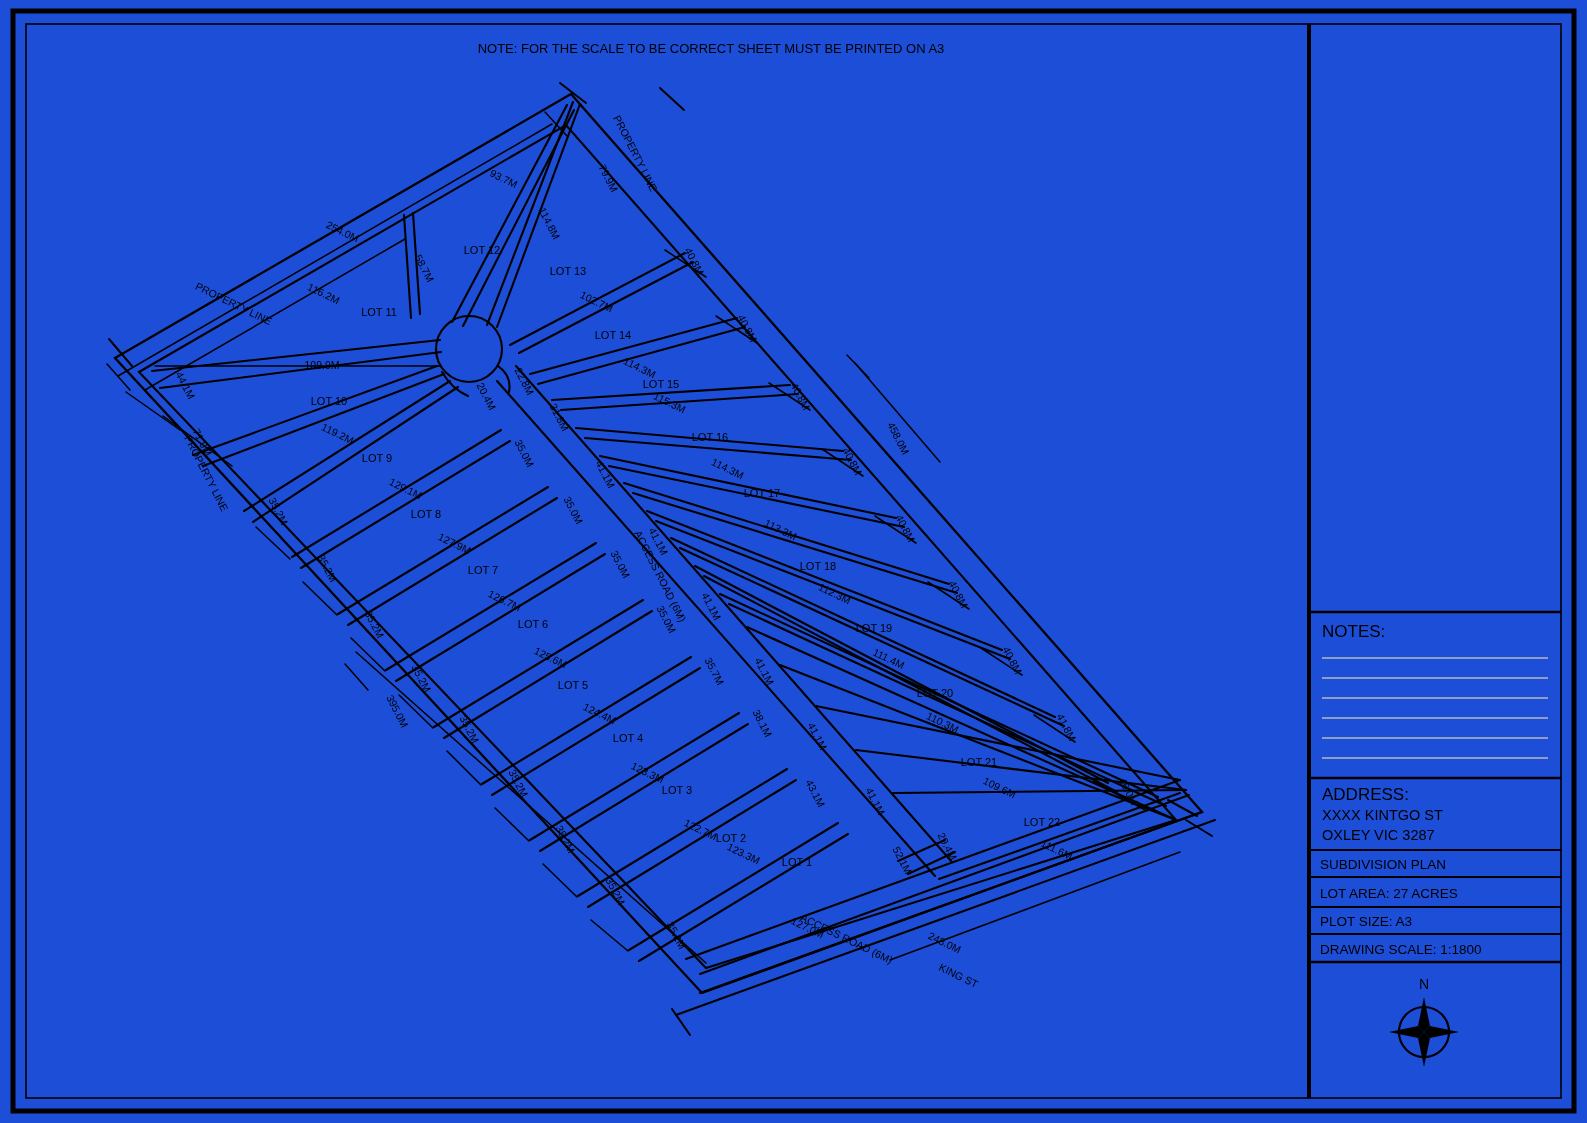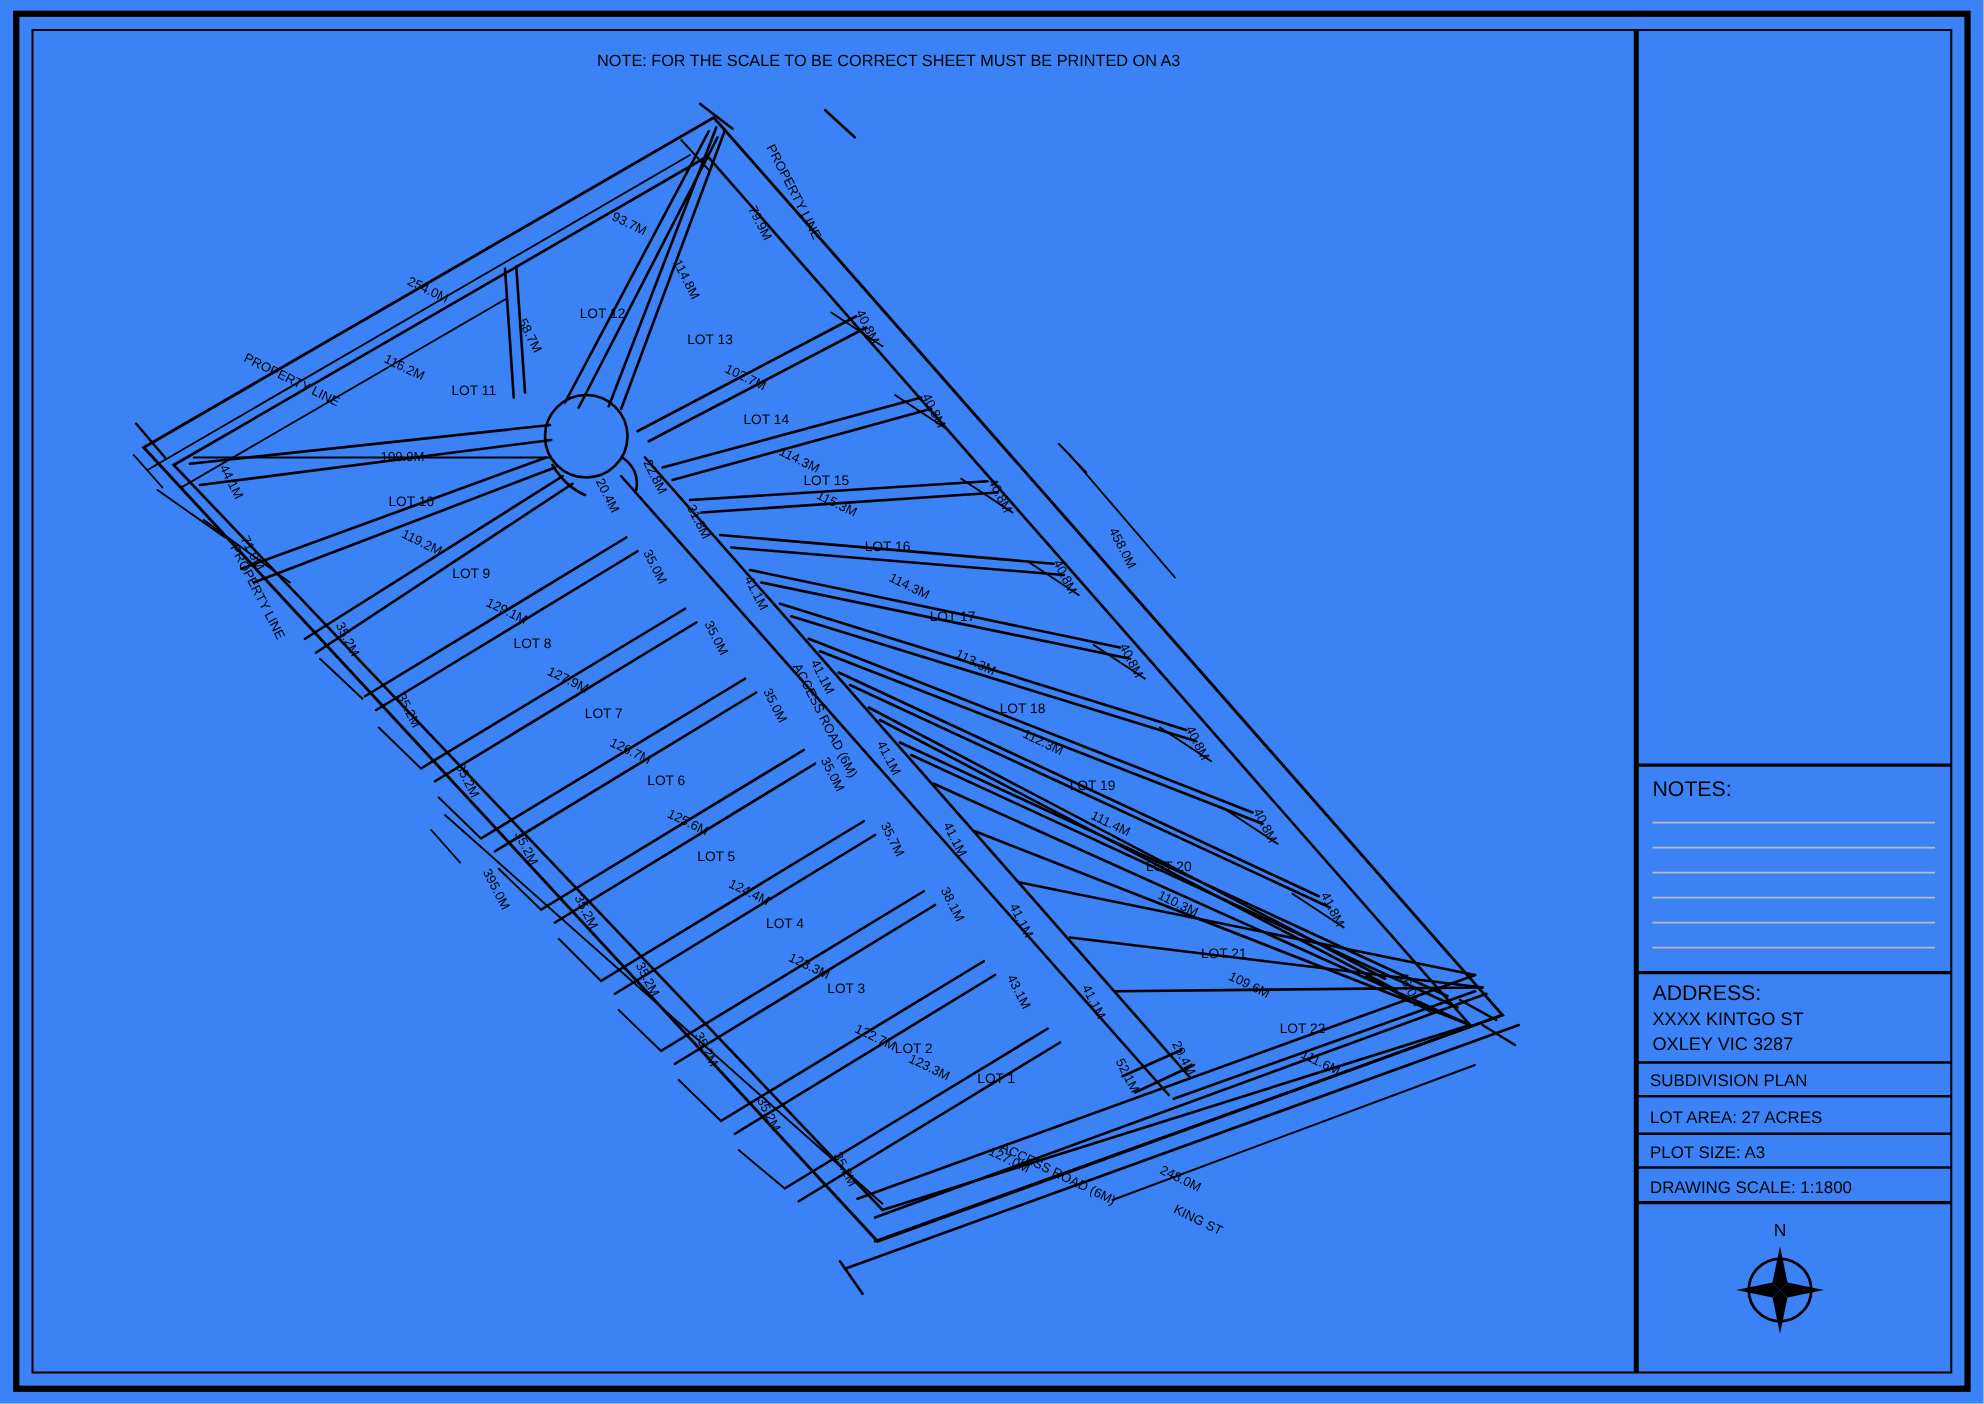--- a/index.html
+++ b/index.html
@@ -1,17 +1,17 @@
 <!DOCTYPE html>
 <html><head>
 <meta charset="utf-8">
 <style>
   html,body{margin:0;padding:0;background:#ffffff;}
   body{width:1587px;height:1123px;font-family:"Liberation Sans",sans-serif;overflow:hidden;}
-  #sheet{position:relative;width:1587px;height:1123px;background:#3b82f6;}
+  #sheet{position:relative;width:1587px;height:1123px;background:#1d4ed8;}
   svg{display:block;}
   .dimtxt{font-family:"Liberation Sans",sans-serif;font-size:10.5px;fill:#000;}
   .lottxt{font-family:"Liberation Sans",sans-serif;font-size:11px;fill:#000;}
   .notetxt{font-family:"Liberation Sans",sans-serif;font-size:13px;fill:#000;}
   .tb-txt{font-family:"Liberation Sans",sans-serif;fill:#000;}
   .tb-head{font-size:17px;}
   .tb-sub{font-size:14.5px;}
   .tb-row{font-size:13.5px;}
   .nletter{font-size:14px;}
 </style>

